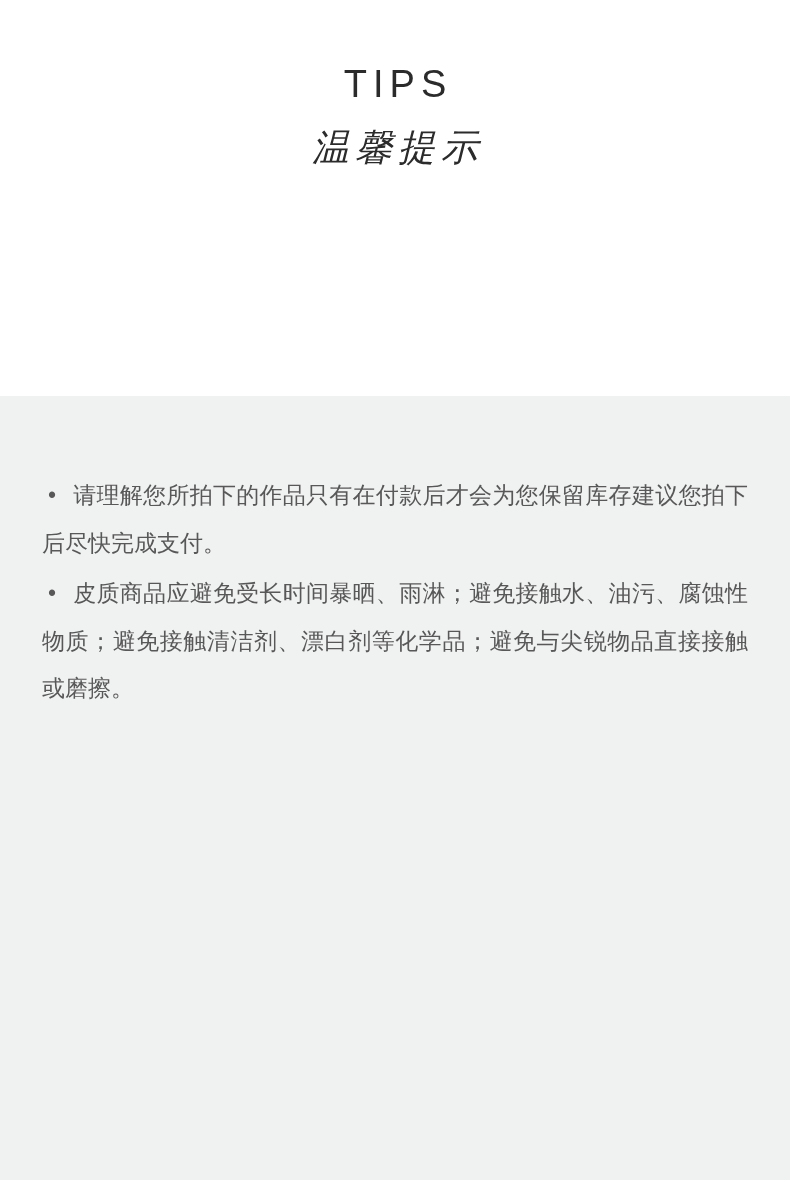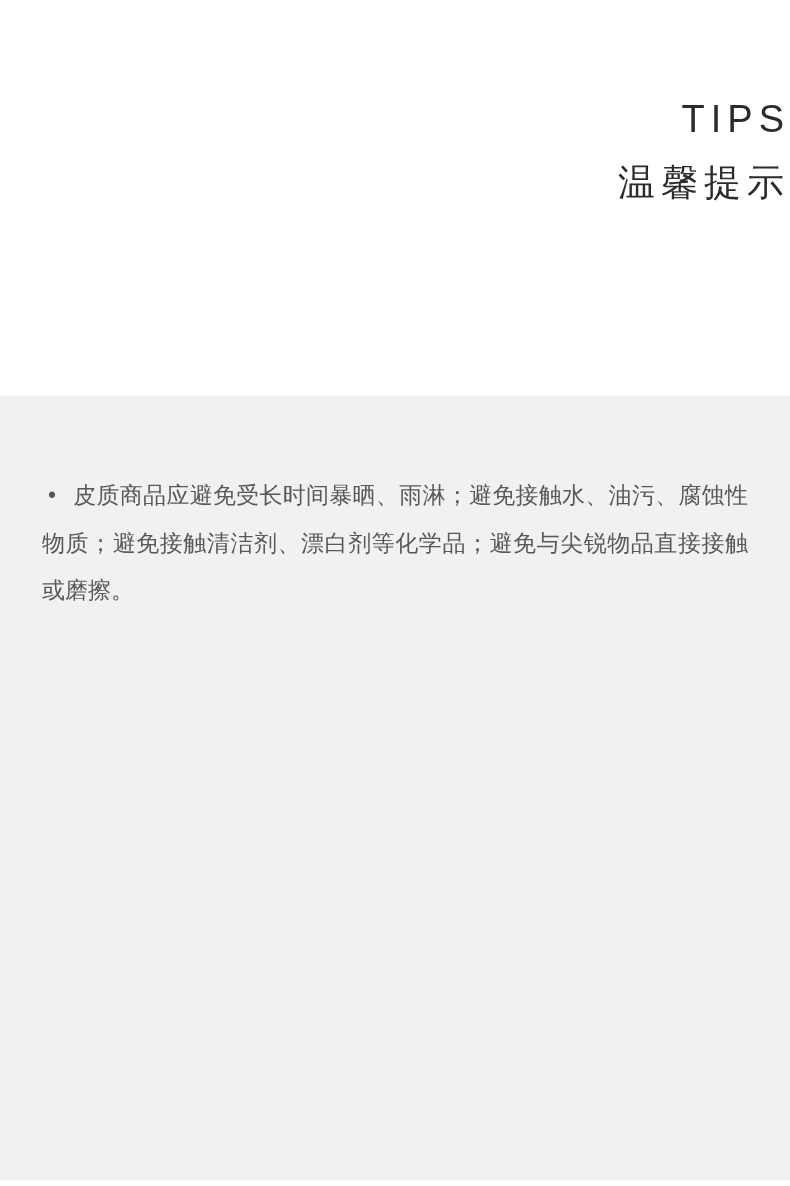--- a/index.html
+++ b/index.html
@@ -12,41 +12,42 @@
   html, body { margin: 0; padding: 0; }
   body {
     width: 790px;
     height: 1186px;
     background: var(--page-bg);
     font-family: "Liberation Sans", "DejaVu Sans", sans-serif;
     overflow: hidden;
   }
   .header {
     height: 396px;
-    padding-top: 100px;
-    text-align: right;
+    padding-top: 65px;
+    text-align: center;
     background: var(--page-bg);
   }
   .title {
     margin: 0;
     font-size: 38px;
     font-weight: 400;
     letter-spacing: 6px;
     padding-left: 6px; 
     line-height: 1;
     color: var(--title-color);
   }
   .subtitle {
     margin: 26px 0 8px 0;
     font-size: 37px;
     font-weight: 400;
     letter-spacing: 6px;
     padding-left: 6px;
     line-height: 1;
     color: var(--title-color);
+    font-style: italic;
   }
   .panel {
     height: 784px;
     background: var(--panel-bg);
     padding: 76px 42px 0 42px;
   }
   .tips-list {
     margin: 0;
     padding: 0;
     list-style: none;
@@ -72,20 +73,23 @@
 <body>
 
 <div class="header">
   <h1 class="title">TIPS</h1>
   <h2 class="subtitle">温馨提示</h2>
 </div>
 
 <div class="panel">
   <ul class="tips-list">
 
+      <li class="tip-item">
+        <span class="bullet">•</span><span>请理解您所拍下的作品只有在付款后才会为您保留库存建议您拍下后尽快完成支付。</span>
+      </li>
 
 
 
 
       <li class="tip-item">
         <span class="bullet">•</span><span>皮质商品应避免受长时间暴晒、雨淋；避免接触水、油污、腐蚀性物质；避免接触清洁剂、漂白剂等化学品；避免与尖锐物品直接接触或磨擦。</span>
       </li>
     </ul>
 </div>
 

